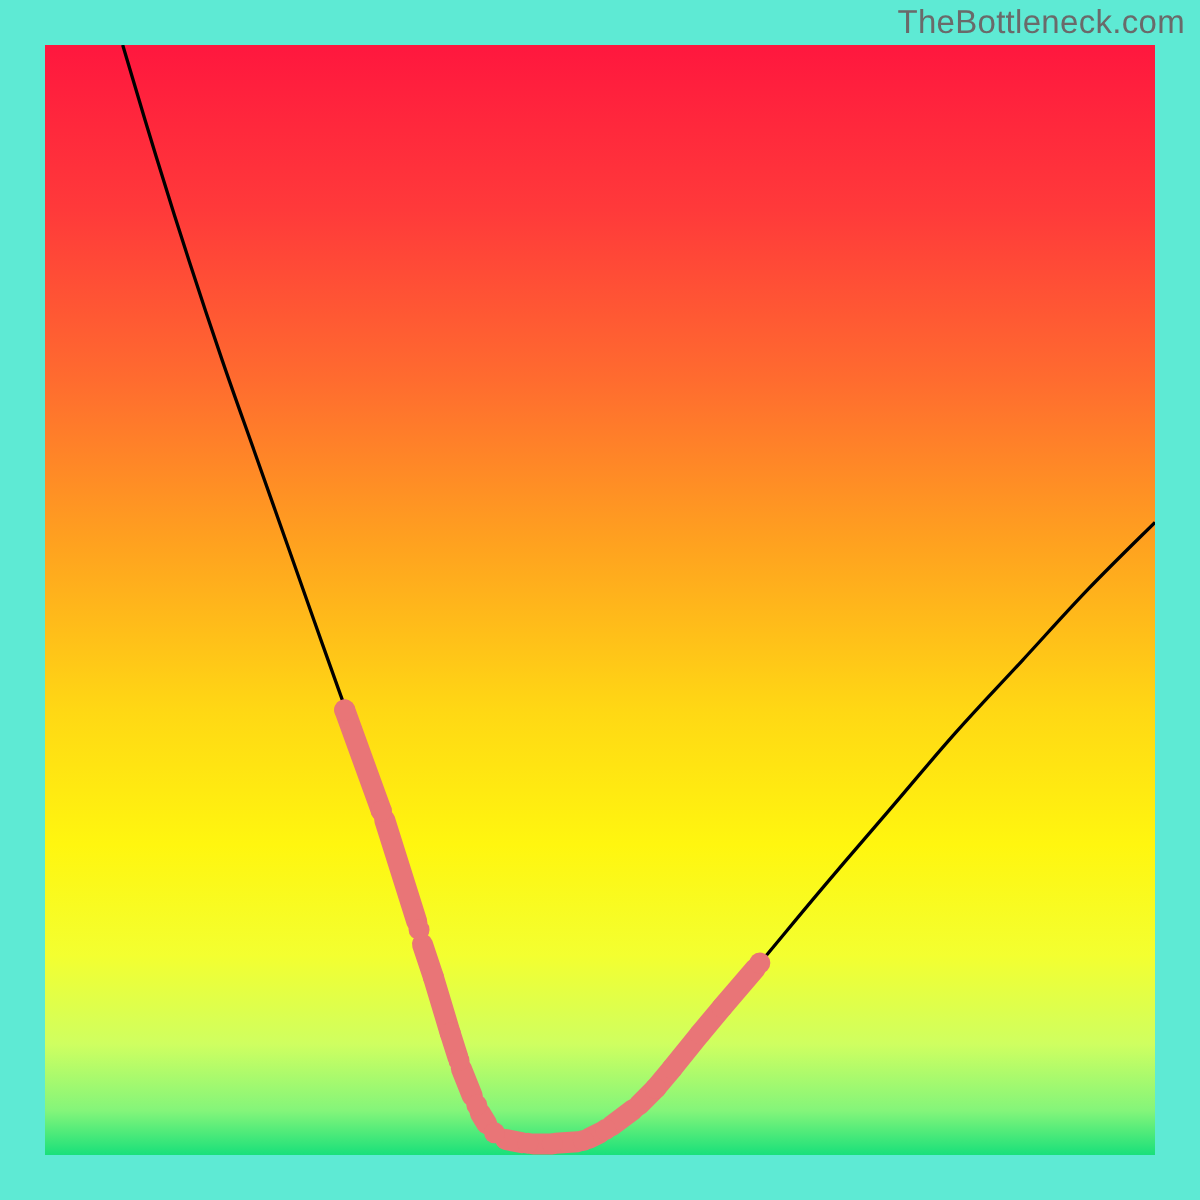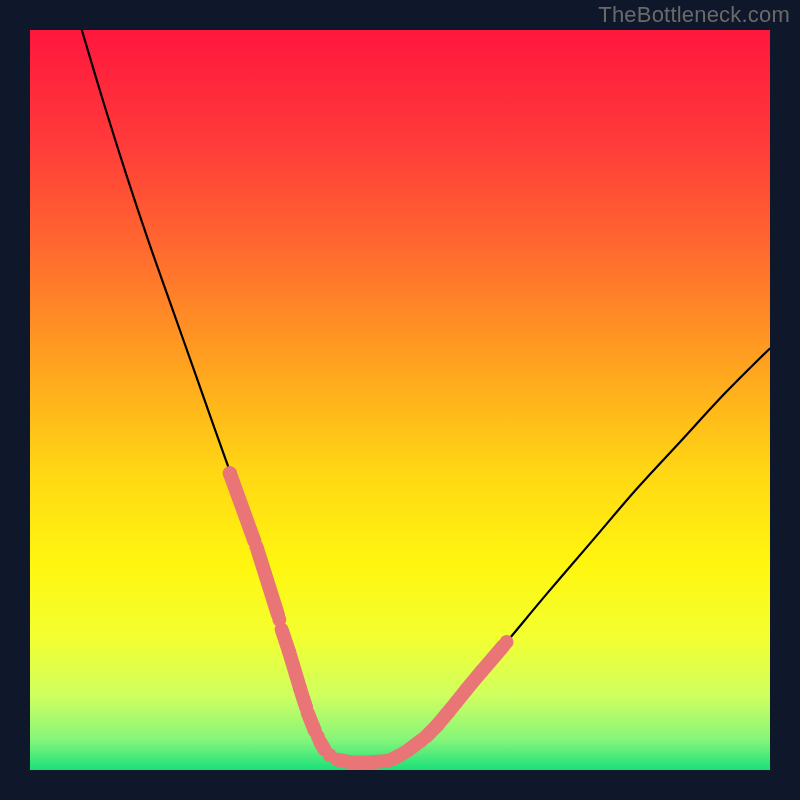--- a/index.html
+++ b/index.html
@@ -6,21 +6,21 @@
     margin: 0;
     padding: 0;
     width: 800px;
     height: 800px;
     overflow: hidden;
     font-family: Arial, Helvetica, sans-serif;
   }
   .frame {
     width: 800px;
     height: 800px;
-    background: #0f172a;
+    background: #5eead4;
     position: relative;
     box-sizing: border-box;
     padding-left: 36px;
   }
   .credit {
     position: absolute;
     top: 2px;
     right: 10px;
     color: #6a6a6a;
     font-size: 22px;

